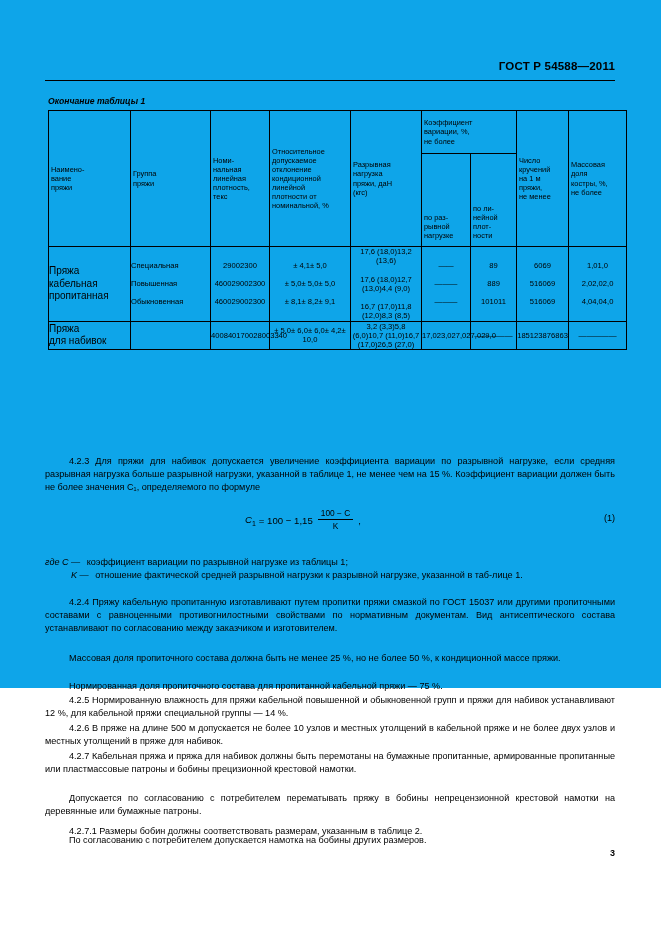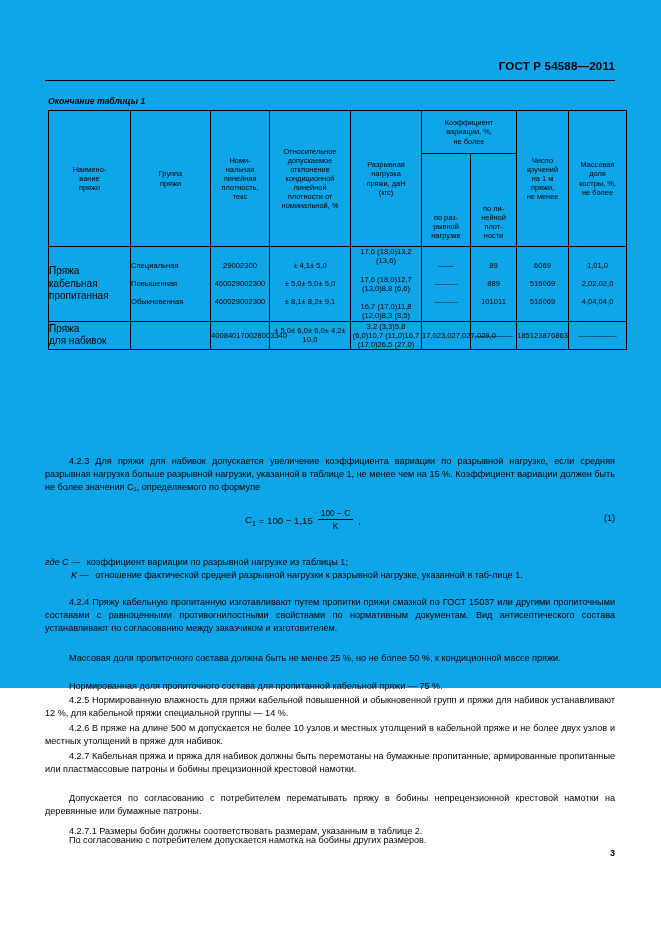--- a/index.html
+++ b/index.html
@@ -67,21 +67,21 @@
     font-size: 7.4px;
   }
   table.t1 th, table.t1 td {
     border: 1px solid #000000;
     padding: 0;
     vertical-align: middle;
     font-weight: normal;
     line-height: 1.22;
   }
   table.t1 th {
-    text-align: center;
+    text-align: left;
     padding: 2px 2px;
   }
   .hdr-tall { height: 122px; }
   .hdr-top  { height: 38px; }
   .hdr-bot  { height: 84px; }
 
   
   td.c-name {
     vertical-align: top;
     padding: 6px 0 0 5px;
@@ -249,21 +249,21 @@
         </tr>
       </thead>
       <tbody>
         <tr>
           <td class="c-name">Пряжа
 кабельная
 пропитанная</td>
           <td class="c-group"><span>Специальная</span><span>&nbsp;</span><span class="gap"></span><span>Повышенная</span><span>&nbsp;</span><span>&nbsp;</span><span class="gap"></span><span>Обыкновенная</span><span>&nbsp;</span><span>&nbsp;</span></td>
           <td class="c-num"><span>2900</span><span>2300</span><span class="gap"></span><span>4600</span><span>2900</span><span>2300</span><span class="gap"></span><span>4600</span><span>2900</span><span>2300</span></td>
           <td class="c-num"><span>± 4,1</span><span>± 5,0</span><span class="gap"></span><span>± 5,0</span><span>± 5,0</span><span>± 5,0</span><span class="gap"></span><span>± 8,1</span><span>± 8,2</span><span>± 9,1</span></td>
-          <td class="c-num"><span>17,6 (18,0)</span><span>13,2 (13,6)</span><span class="gap"></span><span>17,6 (18,0)</span><span>12,7 (13,0)</span><span>8,8 (6,6)</span><span class="gap"></span><span>16,7 (17,0)</span><span>11,8 (12,0)</span><span>8,3 (8,5)</span></td>
+          <td class="c-num"><span>17,6 (18,0)</span><span>13,2 (13,6)</span><span class="gap"></span><span>17,6 (18,0)</span><span>12,7 (13,0)</span><span>4,4 (9,0)</span><span class="gap"></span><span>16,7 (17,0)</span><span>11,8 (12,0)</span><span>8,3 (8,5)</span></td>
           <td class="c-num"><span>—</span><span>—</span><span class="gap"></span><span>—</span><span>—</span><span>—</span><span class="gap"></span><span>—</span><span>—</span><span>—</span></td>
           <td class="c-num"><span>8</span><span>9</span><span class="gap"></span><span>8</span><span>8</span><span>9</span><span class="gap"></span><span>10</span><span>10</span><span>11</span></td>
           <td class="c-num"><span>60</span><span>69</span><span class="gap"></span><span>51</span><span>60</span><span>69</span><span class="gap"></span><span>51</span><span>60</span><span>69</span></td>
           <td class="c-num"><span>1,0</span><span>1,0</span><span class="gap"></span><span>2,0</span><span>2,0</span><span>2,0</span><span class="gap"></span><span>4,0</span><span>4,0</span><span>4,0</span></td>
         </tr>
         <tr>
           <td class="c-name">Пряжа
 для набивок</td>
           <td class="c-group"><span>&nbsp;</span><span>&nbsp;</span><span>&nbsp;</span><span>&nbsp;</span><span>&nbsp;</span></td>
           <td class="c-num"><span>400</span><span>840</span><span>1700</span><span>2800</span><span>3340</span></td>

